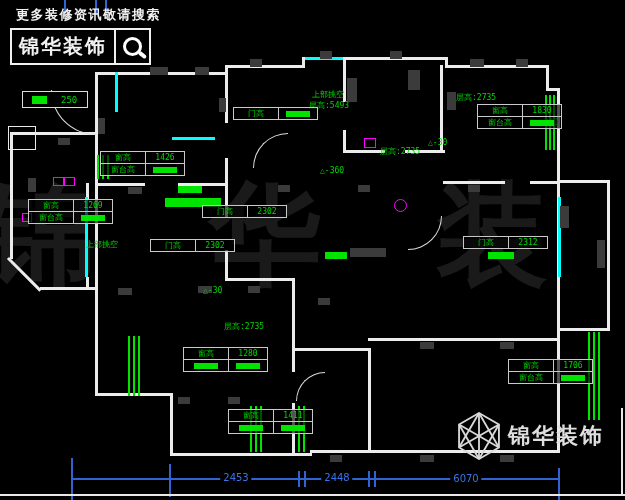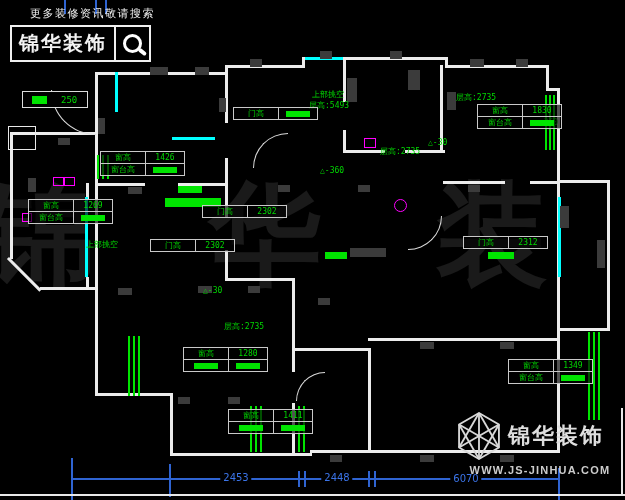--- a/index.html
+++ b/index.html
@@ -35,21 +35,21 @@
          color:#00d800;font-size:8px;line-height:9px;overflow:hidden;}
   .tcell.val{width:38px;border-left:1px solid #c9c9c9;}
   .hl{width:24px;height:6px;background:#00e400;}
   
   .dline{background:#2f64d2;}
   .dlbl{position:absolute;color:#3b74e8;font-family:"DejaVu Sans",sans-serif;font-size:10px;
         line-height:12px;background:#000;padding:0 3px;transform:translateX(-50%);z-index:3;}
   
   #header-logo{position:absolute;left:10px;top:6px;z-index:6;color:#f2f2f2;
     font-family:"Liberation Sans",sans-serif;}
-  #tagline{font-size:11px;font-weight:normal;letter-spacing:1.5px;margin:0 0 4px 20px;}
+  #tagline{font-size:13px;font-weight:bold;letter-spacing:1.5px;margin:0 0 4px 6px;}
   #brand-box{width:137px;height:33px;border:2px solid #f0f0f0;display:flex;align-items:stretch;background:#000;}
   #brand-text{flex:1;display:flex;align-items:center;justify-content:center;
     font-size:20px;font-weight:bold;letter-spacing:2px;}
   #brand-sep{border-left:2px solid #f0f0f0;}
   #search-cell{width:33px;display:flex;align-items:center;justify-content:center;}
   .mag{display:block;width:13px;height:13px;border:3px solid #fff;border-radius:50%;position:relative;}
   .mag::after{content:"";position:absolute;width:9px;height:3.5px;background:#fff;
     right:-8px;bottom:-3px;transform:rotate(38deg);border-radius:2px;}
   
   #footer-logo{position:absolute;left:456px;top:410px;width:168px;z-index:6;
@@ -299,21 +299,21 @@
             <span class="hl"></span>
           </div>
           <div class="tcell val">
             <span class="hl"></span>
           </div>
         </div>
       </div>
       <div class="tbl" style="left: 508px; top: 359px;">
         <div class="trow">
           <div class="tcell">窗高</div>
-          <div class="tcell val">1349</div>
+          <div class="tcell val">1706</div>
         </div>
         <div class="trow">
           <div class="tcell">窗台高</div>
           <div class="tcell val">
             <span class="hl"></span>
           </div>
         </div>
       </div>
     </div>
 
@@ -344,16 +344,15 @@
           <line x1="30" y1="2" x2="4" y2="47"></line>
           <line x1="30" y1="2" x2="56" y2="47"></line>
           <line x1="30" y1="62" x2="4" y2="17"></line>
           <line x1="30" y1="62" x2="56" y2="17"></line>
         </g>
       </svg>
       <div id="footer-names">
         <div class="fline">锦华装饰</div>
       </div>
     </div>
-    <div id="footer-url">WWW.JS-JINHUA.COM</div>
   </div>
 
 </div>
 
 </body></html>

